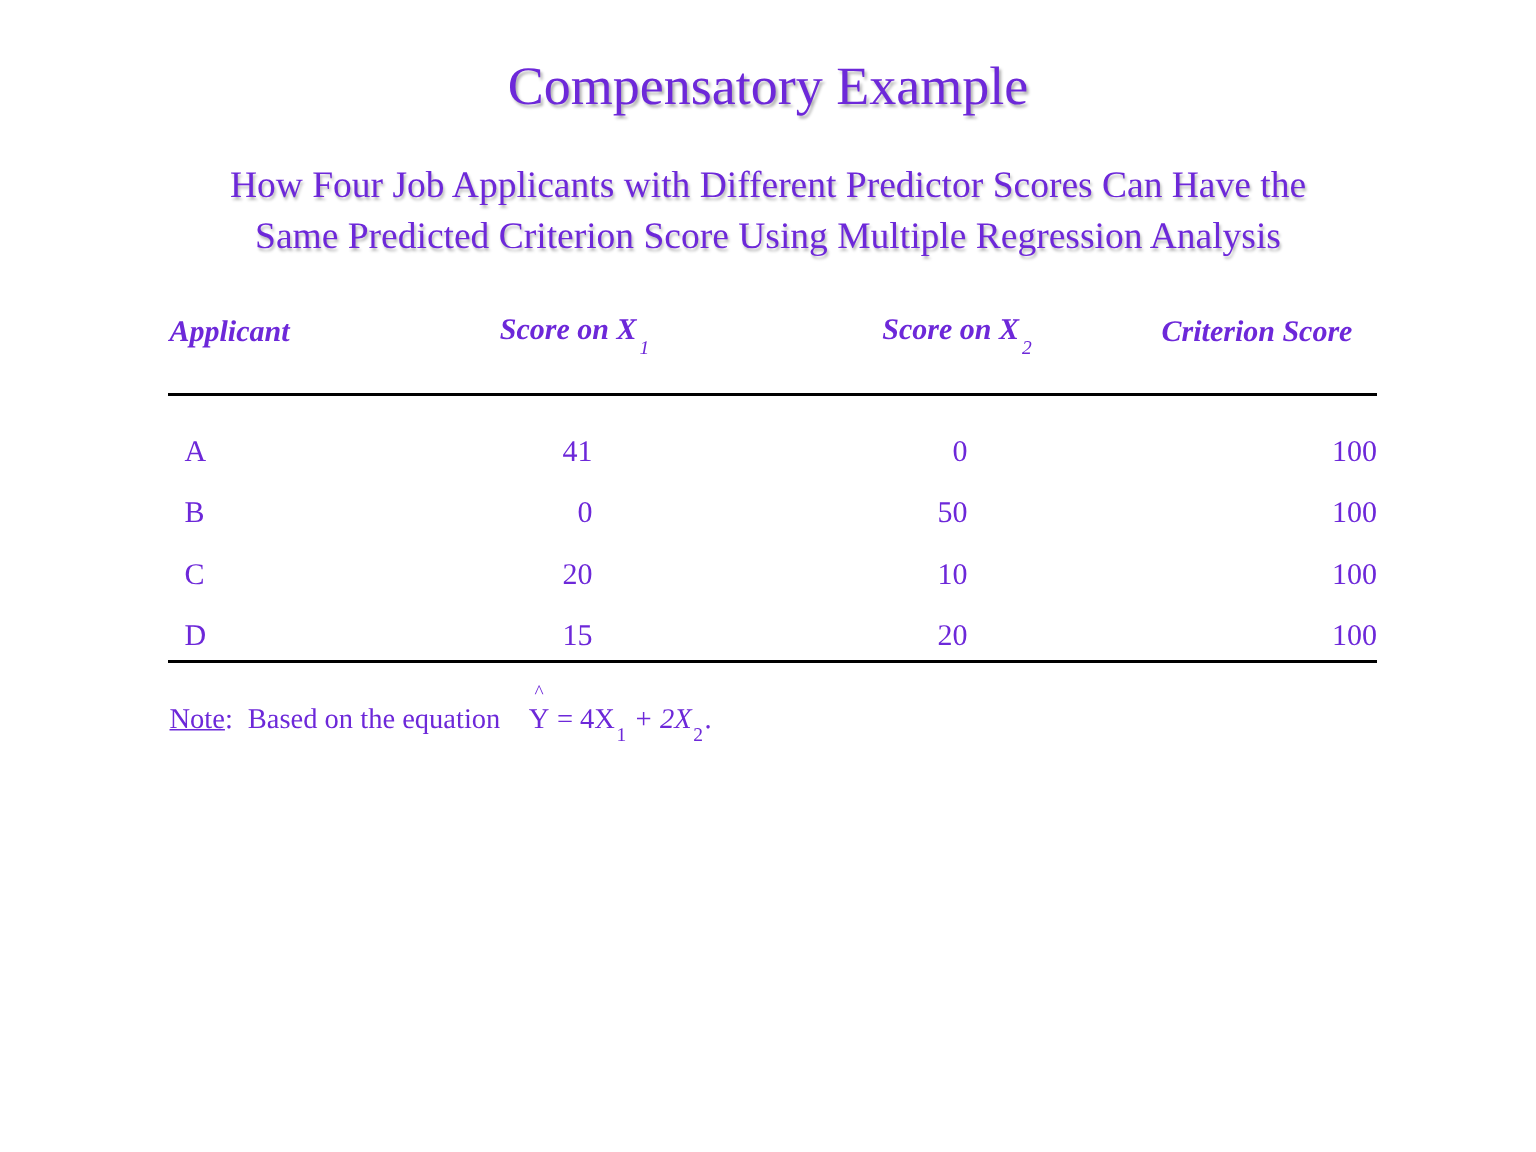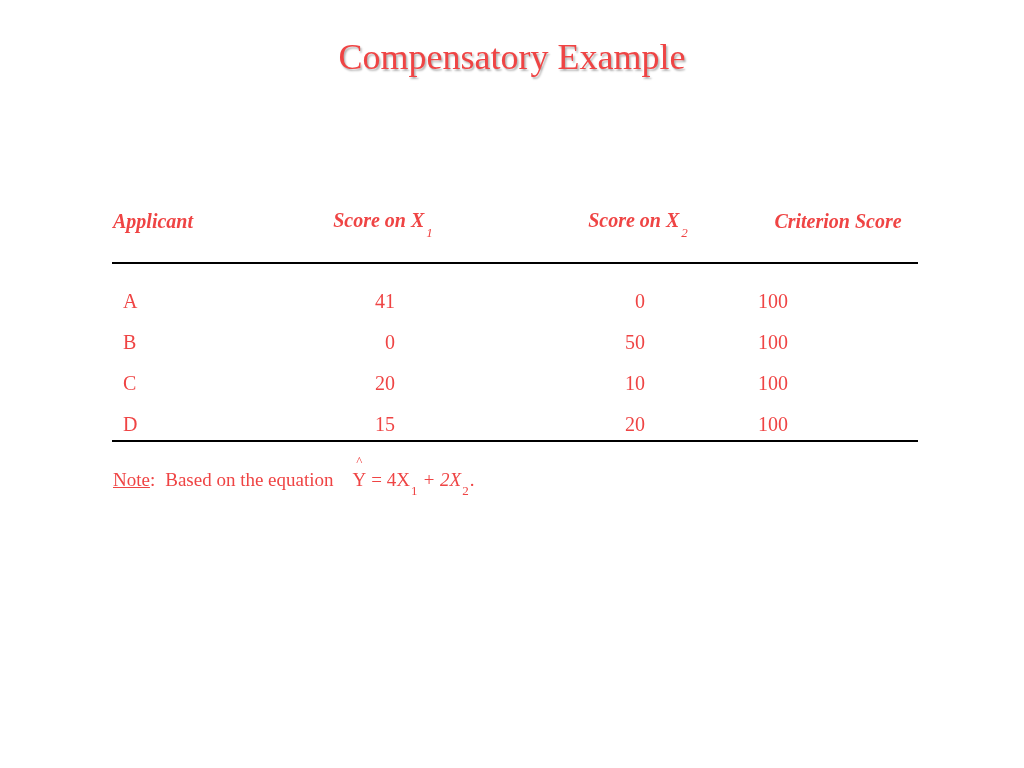--- a/index.html
+++ b/index.html
@@ -7,21 +7,21 @@
     padding: 0;
     background: #ffffff;
   }
   .slide {
     position: relative;
     width: 1024px;
     height: 768px;
     background: #ffffff;
     overflow: hidden;
     font-family: "Liberation Serif", "DejaVu Serif", serif;
-    color: #ef4444;
+    color: #6d28d9;
   }
   .title {
     position: absolute;
     top: 36px;
     left: 0;
     width: 100%;
     text-align: center;
     font-size: 36px;
     line-height: 42px;
     font-weight: normal;
@@ -85,21 +85,21 @@
   }
   .trow {
     display: grid;
     grid-template-columns: 136px 270px 240px 160px;
     height: 41px;
     align-items: center;
   }
   .cell.c1 { padding-left: 11px; }
   .cell.c2 .num { display: inline-block; width: 147px; text-align: right; }
   .cell.c3 .num { display: inline-block; width: 127px; text-align: right; }
-  .cell.c4 { text-align: left; }
+  .cell.c4 { text-align: right; }
 
   
   .note {
     position: absolute;
     left: 113px;
     top: 466px;
     font-size: 19px;
     line-height: 28px;
     white-space: nowrap;
   }
@@ -125,20 +125,24 @@
     margin-right: 1px;
   }
 </style>
 </head>
 <body>
 
 <div class="slide">
 
   <div class="title">Compensatory Example</div>
 
+  <div class="subtitle">
+    <span class="line">How Four Job Applicants with Different Predictor Scores Can Have the</span><br>
+    <span class="line">Same Predicted Criterion Score Using Multiple Regression Analysis</span>
+  </div>
 
   <div class="thead">
     <div class="hcell first">Applicant</div>
     <div class="hcell">
       <span>Score on X</span><span class="hsub">1</span>
     </div>
     <div class="hcell">
       <span>Score on X</span><span class="hsub">2</span>
     </div>
     <div class="hcell">

